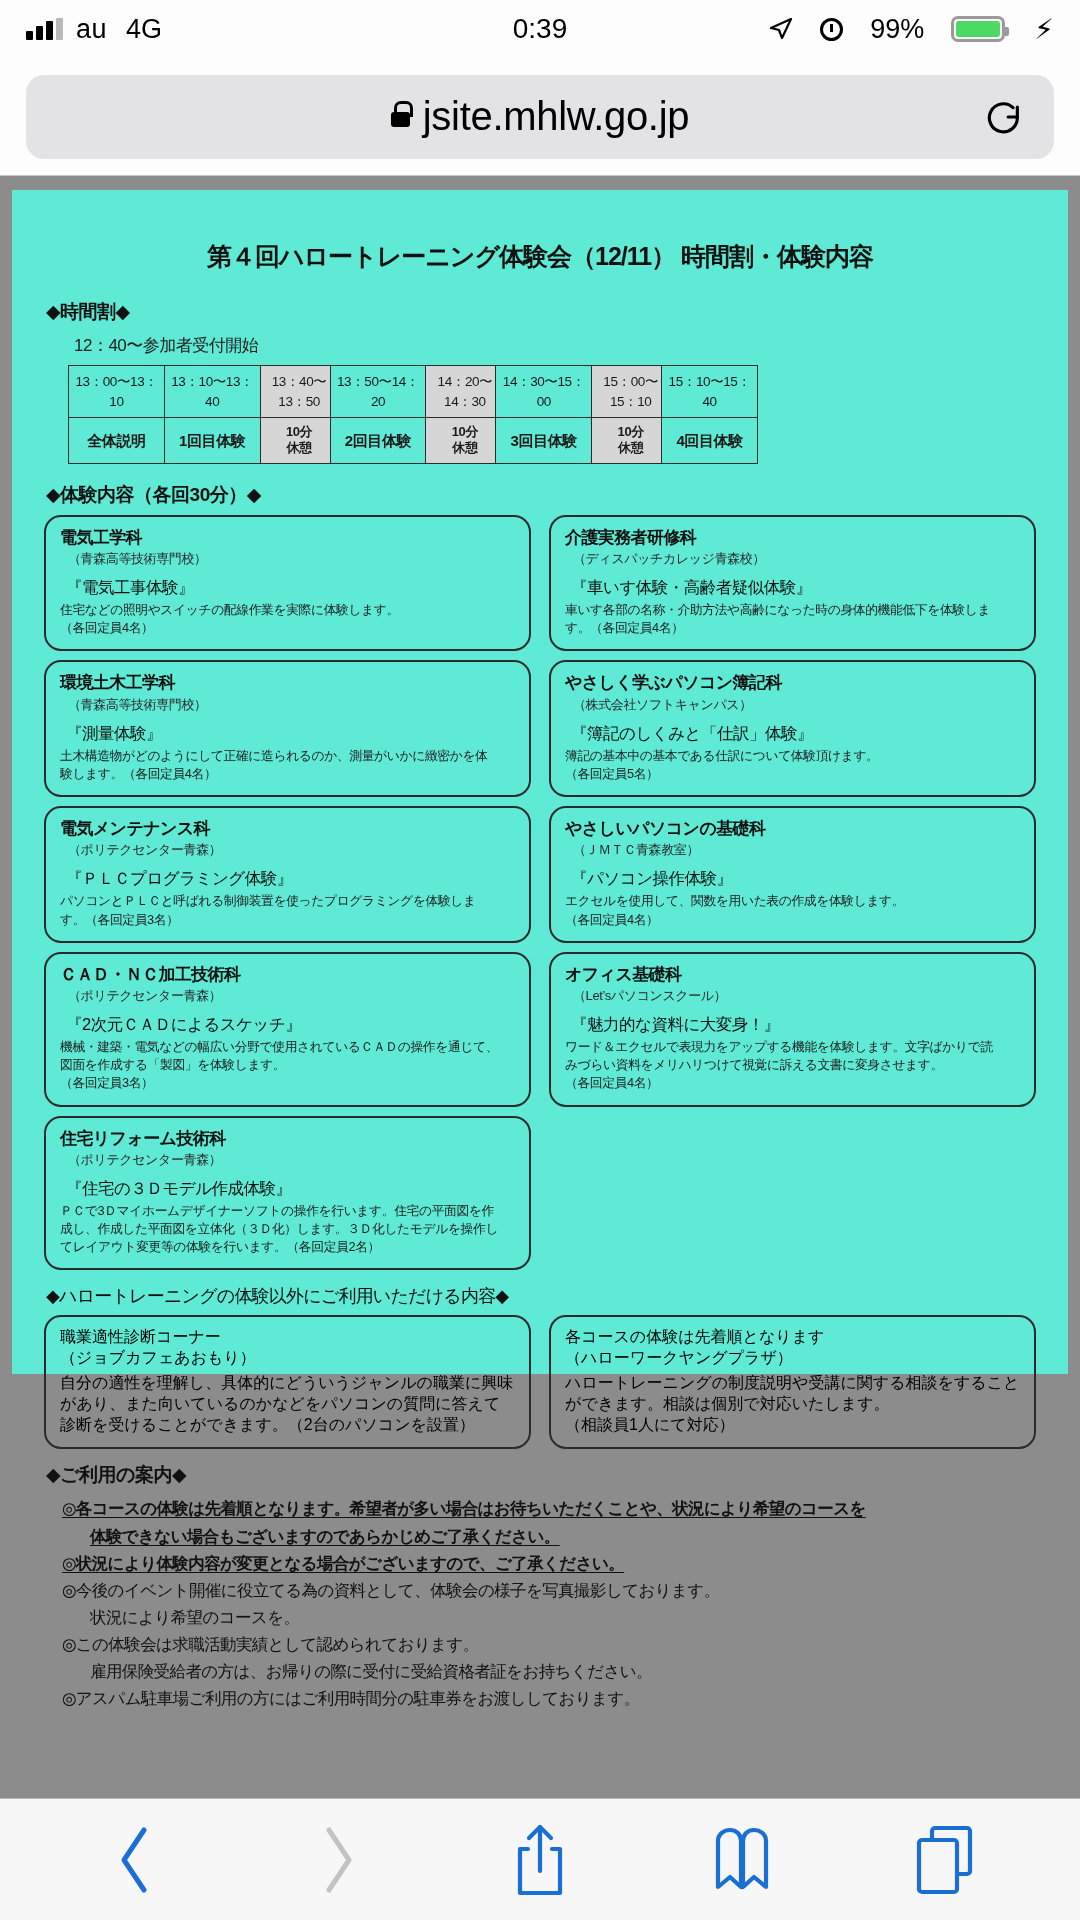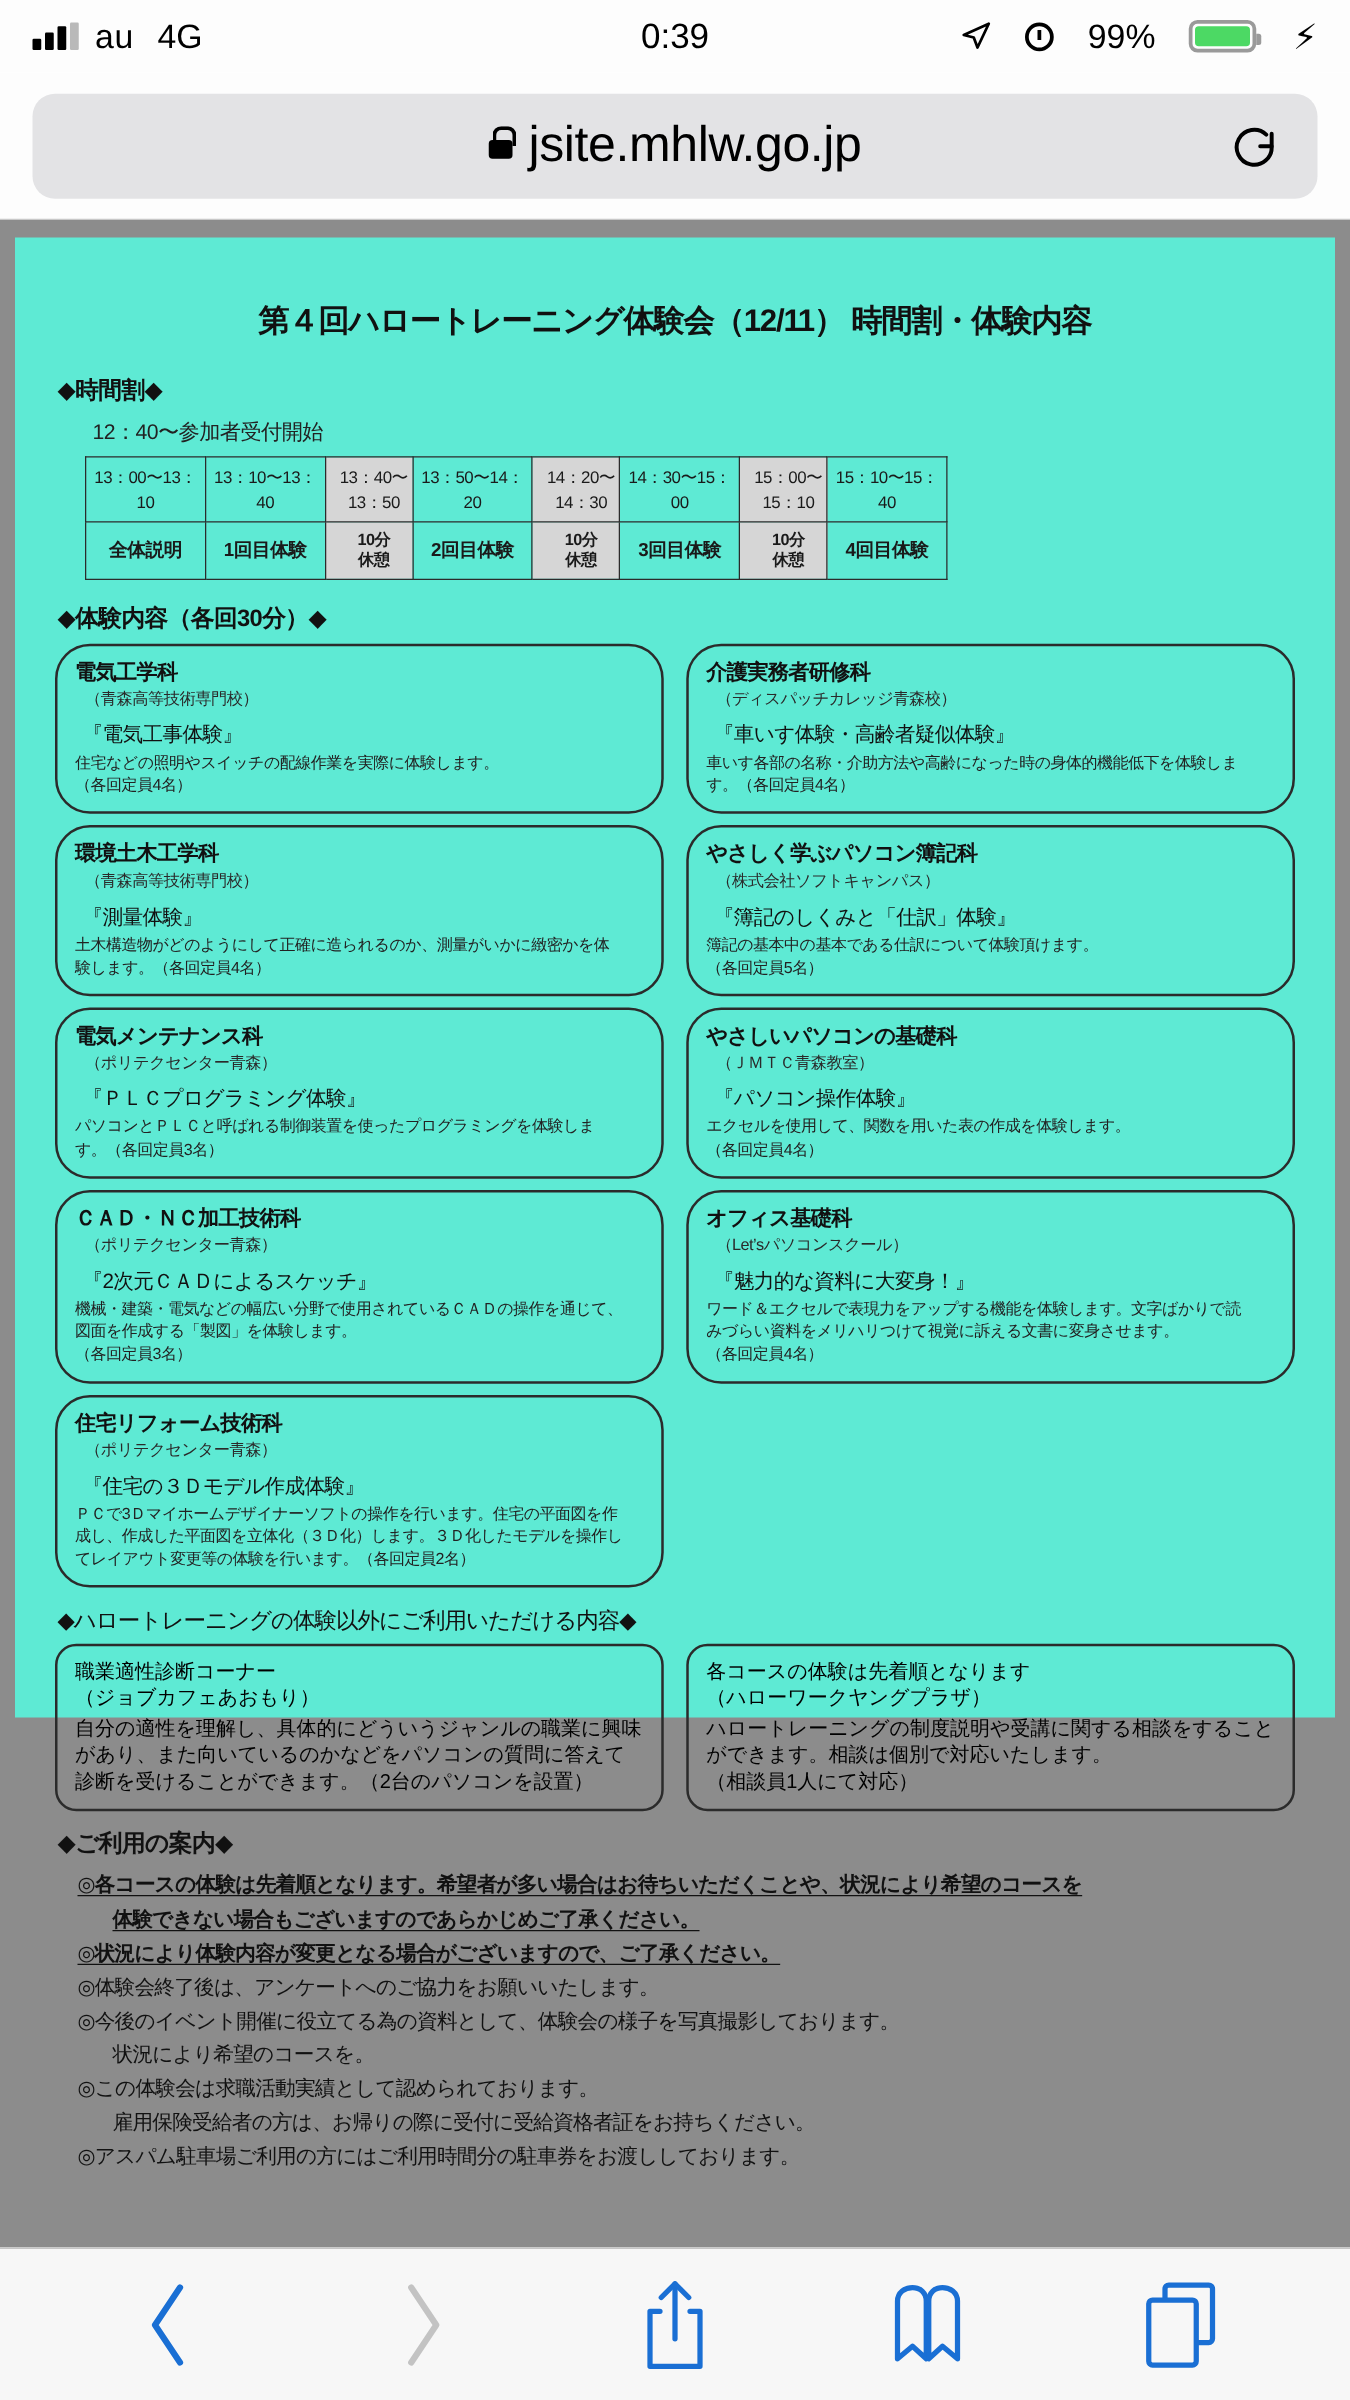--- a/index.html
+++ b/index.html
@@ -144,21 +144,21 @@
   
   .sec-head2 {
     font-size: 19px; font-weight: bold; color: #111;
     margin: 18px 0 7px 2px; letter-spacing: -.5px;
   }
   .cols { display: flex; gap: 18px; }
   .col { flex: 1; display: flex; flex-direction: column; gap: 9px; }
 
   .card {
     border: 2px solid #2b2b2b;
-    border-radius: 28px;
+    border-radius: 17px;
     padding: 11px 30px 12px 14px;
   }
   .card .cname {
     font-size: 17px; font-weight: bold; color: #111;
     letter-spacing: -.6px; line-height: 1.2;
   }
   .card .cschool {
     font-size: 13px; color: #2a2a2a; margin: 2px 0 0 8px;
     letter-spacing: -.4px;
   }
@@ -362,21 +362,20 @@
             <div class="cdesc" style="margin-top: 4px;">ハロートレーニングの制度説明や受講に関する相談をすることができます。相談は個別で対応いたします。<br>（相談員1人にて対応）</div>
           </div>
         </div>
     </div>
 
     <div class="sec-head4">◆ご利用の案内◆</div>
     <div class="notes" id="notes">
         <div class="note bold"><span class="u">◎各コースの体験は先着順となります。希望者が多い場合はお待ちいただくことや、状況により希望のコースを</span></div>
         <div class="note bold indent"><span class="u">体験できない場合もございますのであらかじめご了承ください。</span></div>
         <div class="note bold"><span class="u">◎状況により体験内容が変更となる場合がございますので、ご了承ください。</span></div>
-        <div class="note">◎体験会終了後は、アンケートへのご協力をお願いいたします。</div>
         <div class="note">◎今後のイベント開催に役立てる為の資料として、体験会の様子を写真撮影しております。</div>
         <div class="note indent">状況により希望のコースを。</div>
         <div class="note">◎この体験会は求職活動実績として認められております。</div>
         <div class="note indent">雇用保険受給者の方は、お帰りの際に受付に受給資格者証をお持ちください。</div>
         <div class="note">◎アスパム駐車場ご利用の方にはご利用時間分の駐車券をお渡ししております。</div>
       </div>
 
   </div>
 </div>
 

